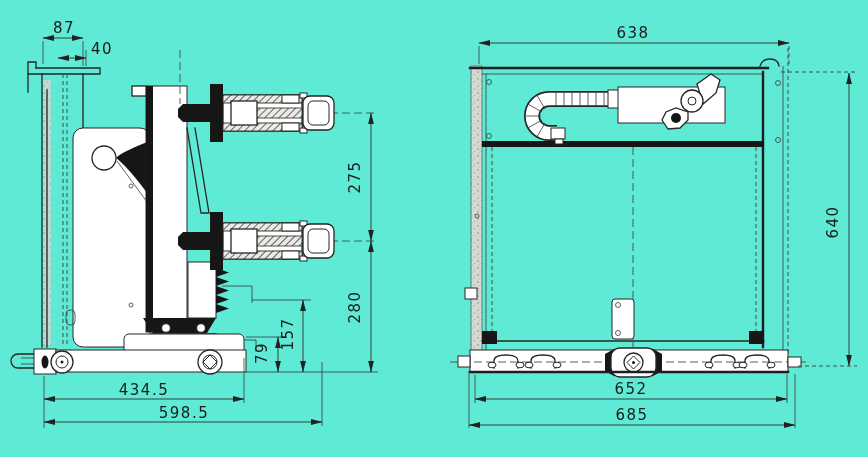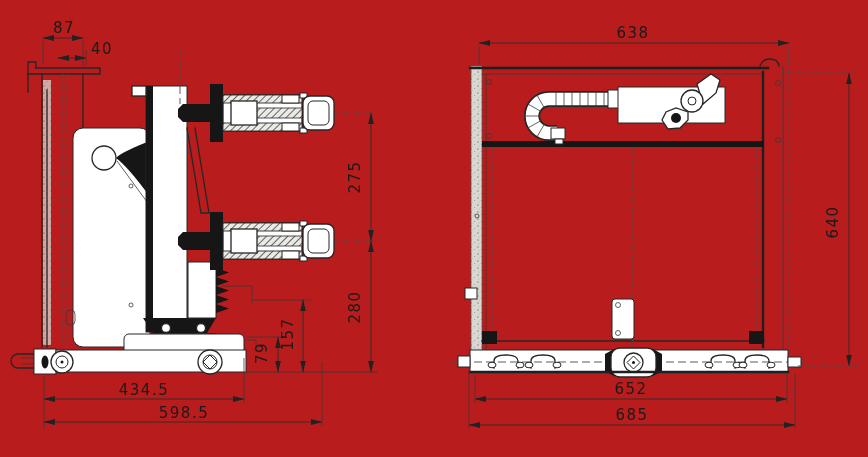--- a/index.html
+++ b/index.html
@@ -1,16 +1,16 @@
 <!DOCTYPE html>
 <html><head>
 <meta charset="utf-8">
 <style>
   html,body{margin:0;padding:0;background:#e8e8e8;}
-  .page{width:868px;height:457px;background:#b91c1c;position:relative;overflow:hidden;
+  .page{width:868px;height:457px;background:#5eead4;position:relative;overflow:hidden;
         font-family:"DejaVu Sans", sans-serif;}
   svg{display:block;}
   .ln  {stroke:#262626;stroke-width:1.3;fill:none;stroke-linecap:square;}
   .ln2 {stroke:#1f1f1f;stroke-width:2.4;fill:none;stroke-linecap:square;}
   .thin{stroke:#3a3a3a;stroke-width:0.8;fill:none;}
   .hid {stroke:#4a4a4a;stroke-width:1;fill:none;stroke-dasharray:4 3;}
   .ctr {stroke:#4a4a4a;stroke-width:0.9;fill:none;stroke-dasharray:8 4;}
   .dim {stroke:#2c2c2c;stroke-width:0.9;fill:none;}
   .ext {stroke:#3a3a3a;stroke-width:0.8;fill:none;}
   .blk {fill:#161616;stroke:none;}

